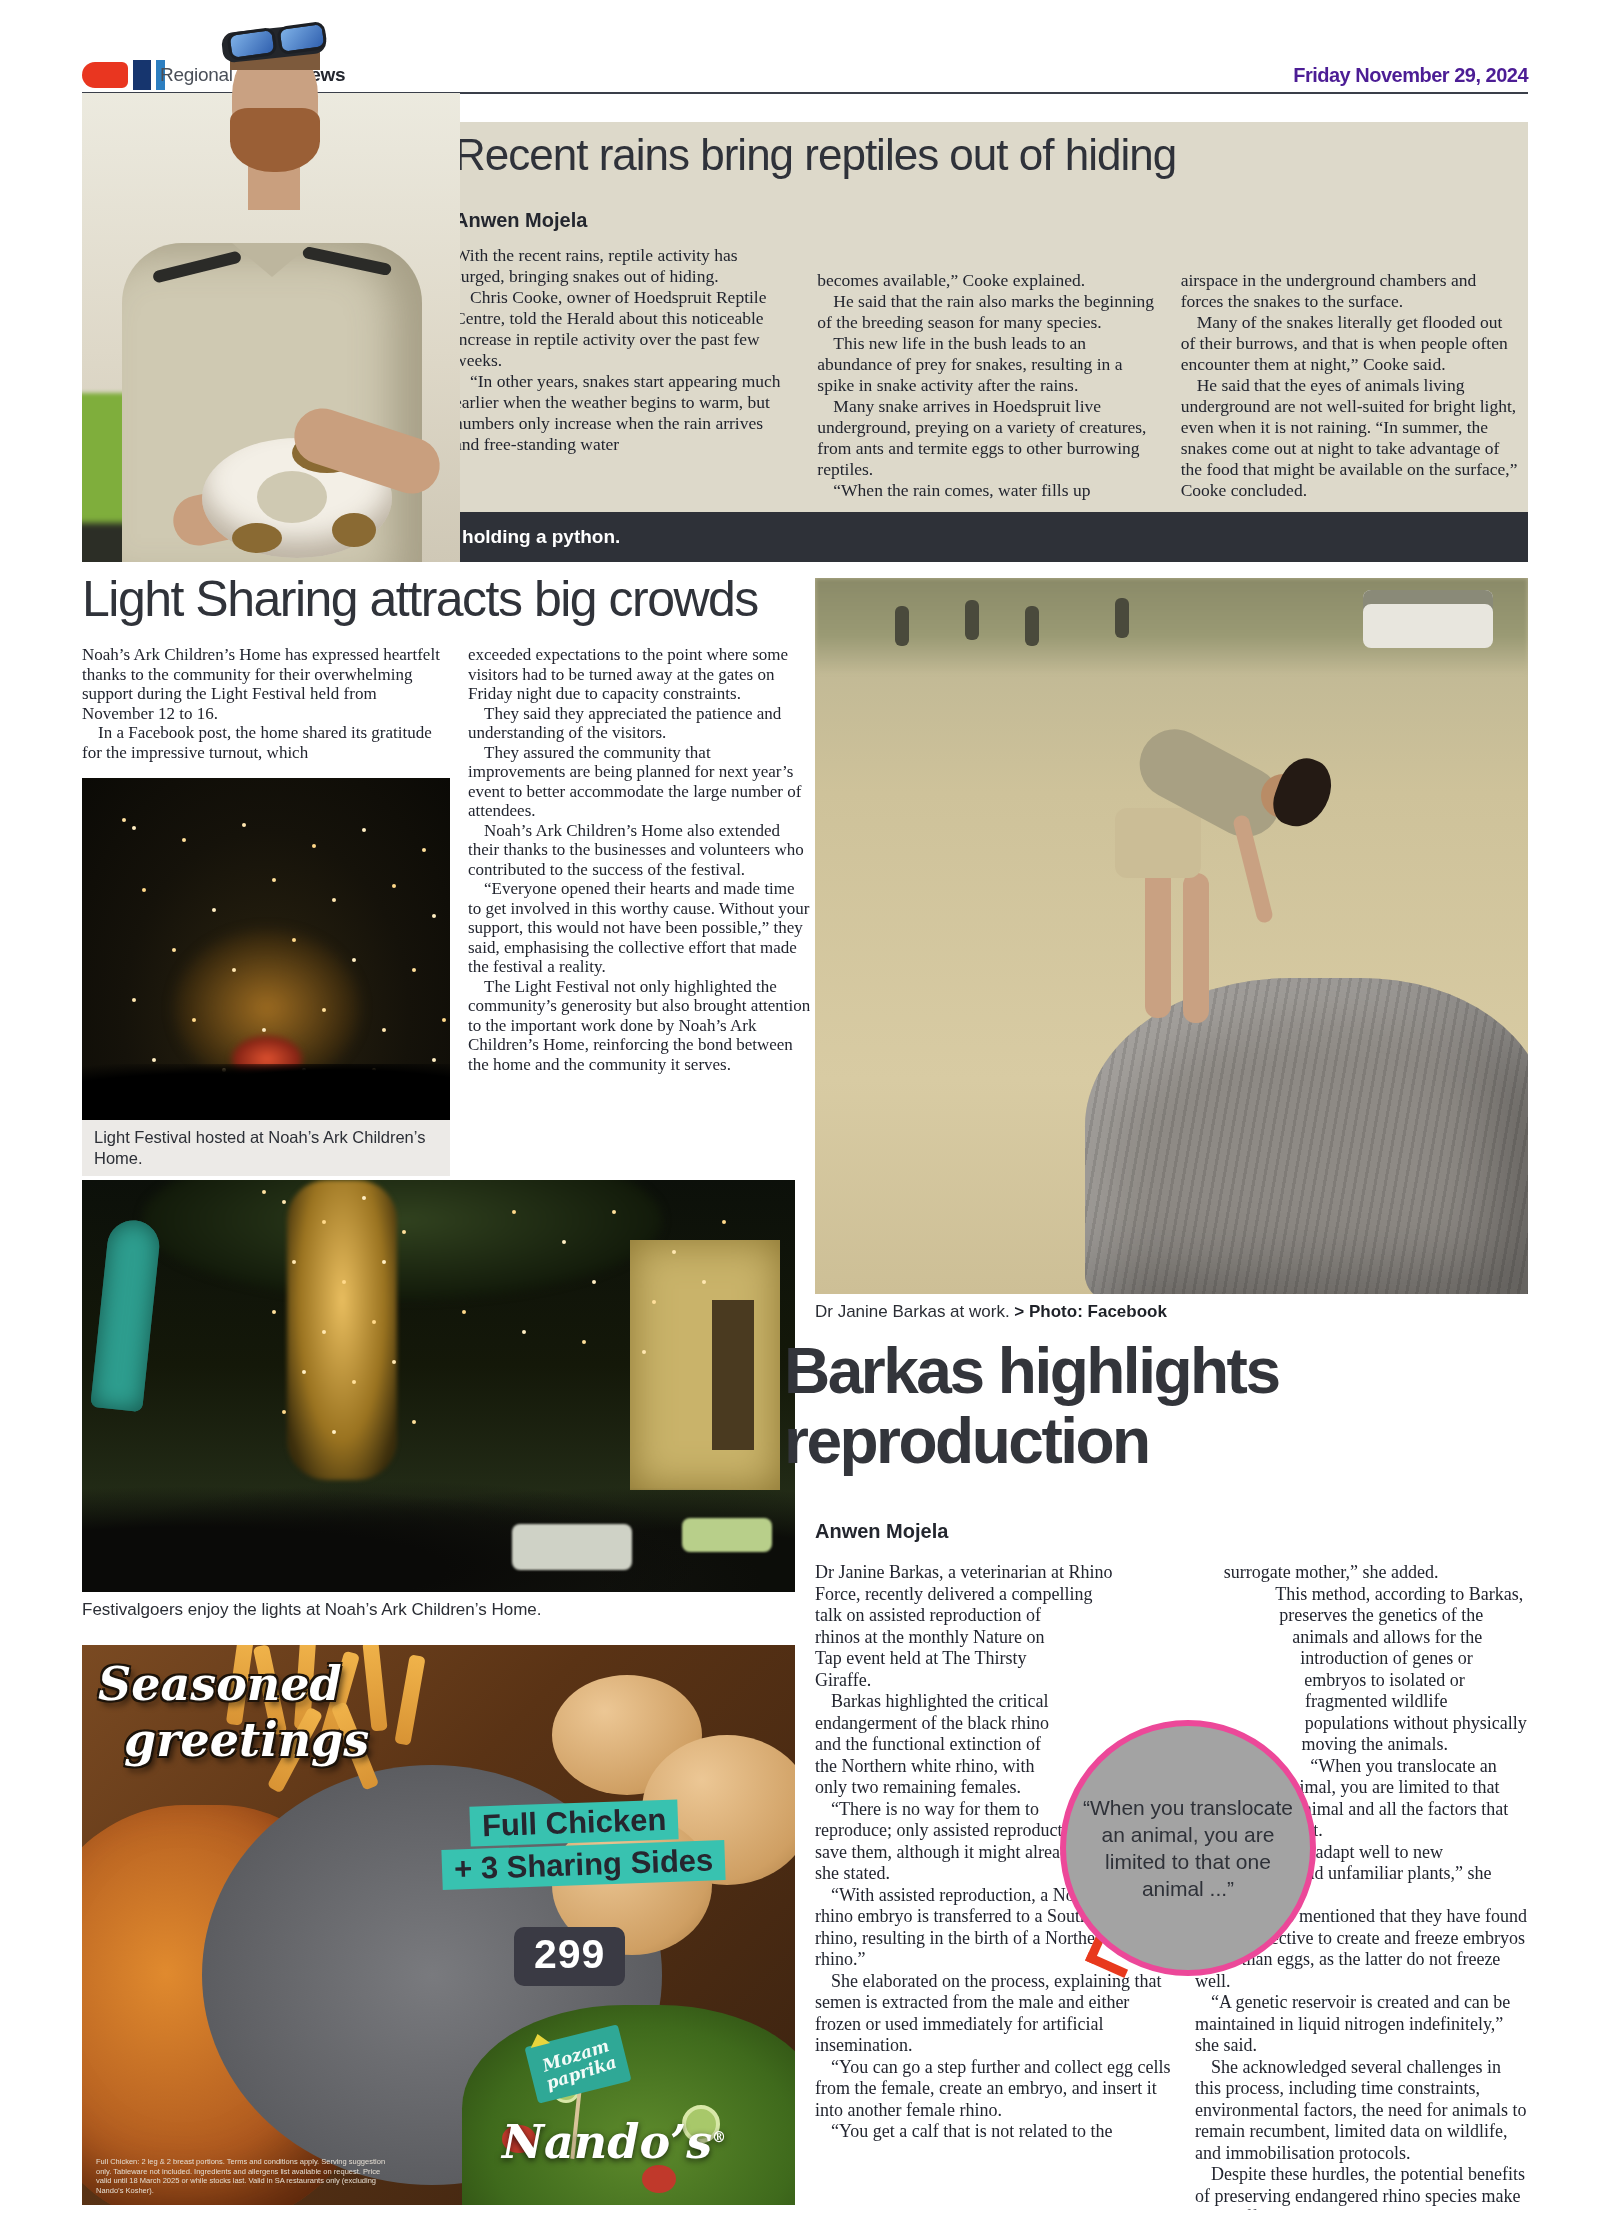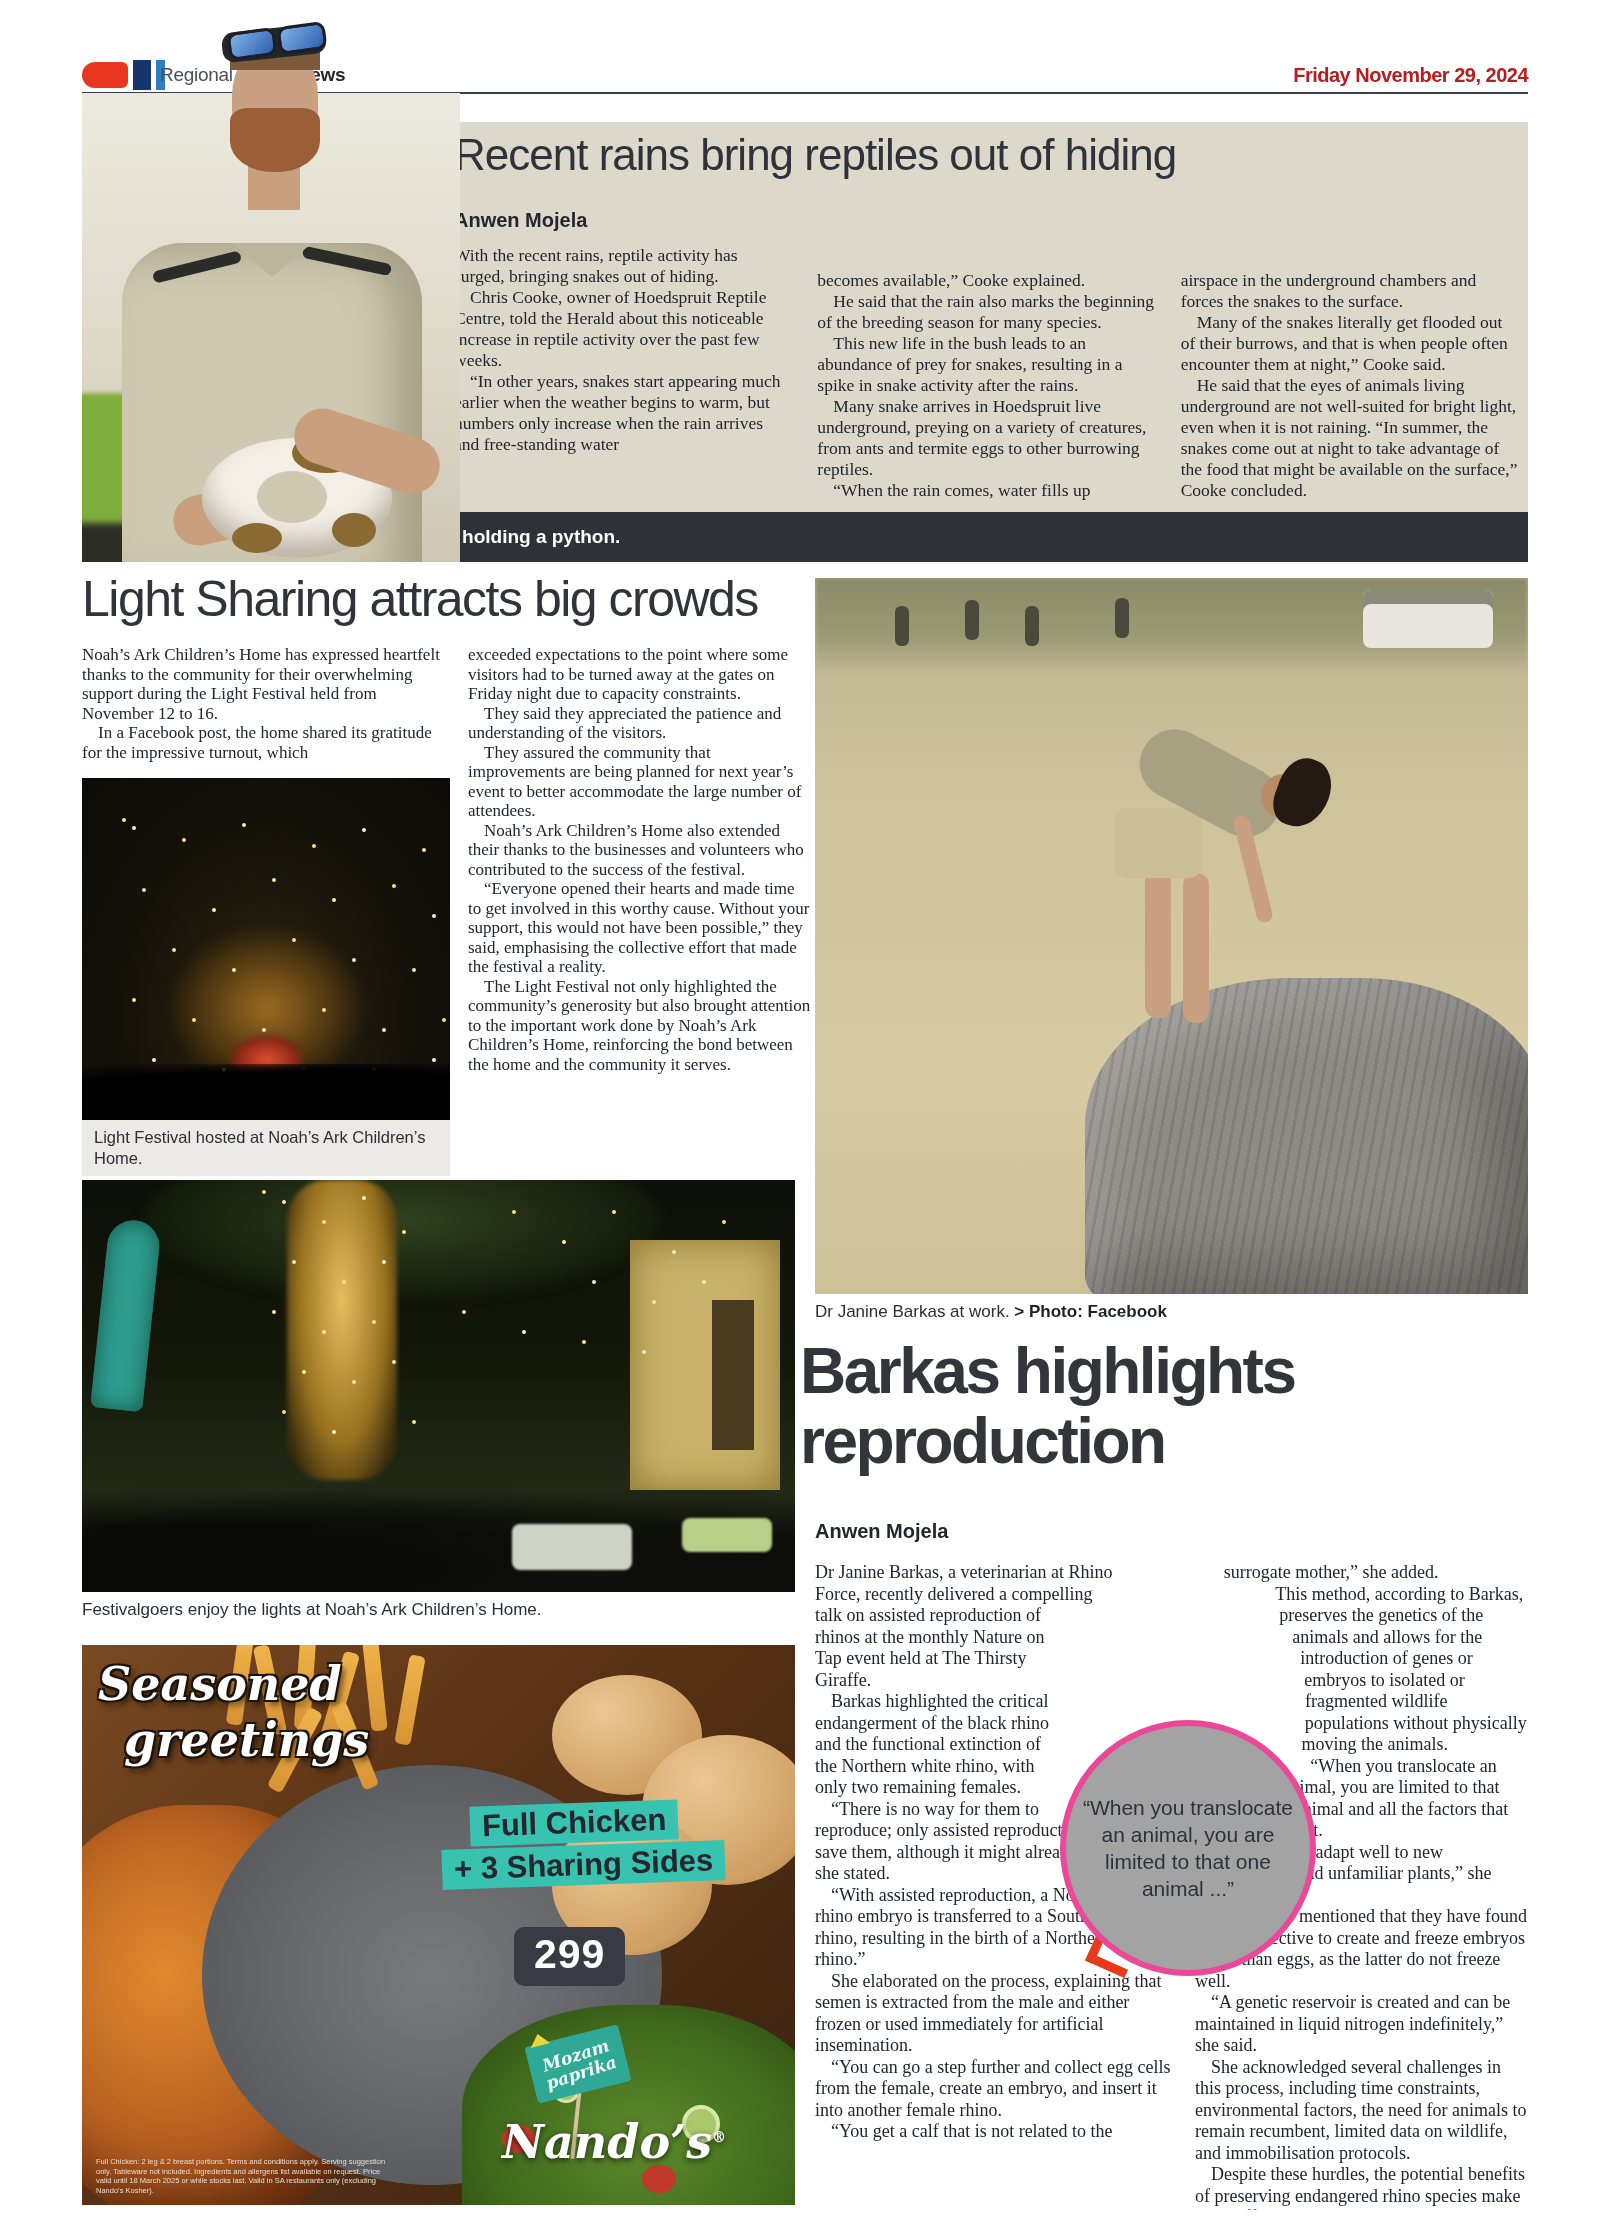--- a/index.html
+++ b/index.html
@@ -9,21 +9,21 @@
   
   .header{position:absolute;left:82px;top:42px;width:1446px;height:50px;border-bottom:2px solid #3a3f4a;}
   .logo-marks{position:absolute;left:0;top:18px;display:flex;align-items:center;gap:5px;}
   .logo-red{width:46px;height:26px;background:#e93620;border-radius:13px 6px 6px 13px;}
   .logo-navy{width:18px;height:30px;background:#16356e;}
   .logo-blue{width:9px;height:30px;background:#2d7fc1;}
   .brand{position:absolute;left:78px;top:22px;font-family:"Liberation Sans",sans-serif;
          font-size:19px;color:#4a4f58;letter-spacing:-0.3px;}
   .brand b{color:#23262e;}
   .date{position:absolute;right:0;top:22px;font-family:"Liberation Sans",sans-serif;
-        font-size:20px;font-weight:600;color:#b91c1c;letter-spacing:-0.5px;}
+        font-size:20px;font-weight:600;color:#4c1d95;letter-spacing:-0.5px;}
 
   
   .kicker-byline{font-family:"Liberation Sans",sans-serif;font-weight:bold;font-size:20px;color:#23262e;}
   .bodycol p{margin:0;text-indent:16px;}
   .bodycol p:first-child{text-indent:0;}
 
   
   .beige{position:absolute;left:440px;top:122px;width:1088px;height:390px;background:#ddd9ca;z-index:1;}
   .h1-light{font-family:"Liberation Sans",sans-serif;font-weight:400;font-size:44px;
             letter-spacing:-1px;color:#2f323a;margin:0;}
@@ -125,21 +125,21 @@
   .wm-leg{position:absolute;width:26px;height:150px;background:#c9a182;border-radius:12px;}
   .wm-torso{position:absolute;left:320px;top:170px;width:150px;height:70px;background:#a8a083;border-radius:35px;transform:rotate(28deg);}
   .wm-shorts{position:absolute;left:300px;top:230px;width:86px;height:70px;background:#cbbd96;border-radius:12px;}
   .wm-head{position:absolute;left:446px;top:196px;width:44px;height:44px;background:#b98c66;border-radius:50%;}
   .wm-hair{position:absolute;left:462px;top:180px;width:52px;height:70px;background:#241a14;border-radius:50% 50% 60% 40%;transform:rotate(20deg);}
   .wm-arm{position:absolute;left:430px;top:236px;width:16px;height:110px;background:#c9a182;border-radius:8px;transform:rotate(-14deg);}
   .ele-cap{position:absolute;left:815px;top:1302px;font-family:"Liberation Sans",sans-serif;
            font-size:17px;color:#2b2e35;}
   .ele-cap b{color:#1e2128;}
 
-  .bk-head{position:absolute;left:800px;top:1336px;font-family:"Liberation Sans",sans-serif;
+  .bk-head{position:absolute;left:784px;top:1336px;font-family:"Liberation Sans",sans-serif;
            font-weight:bold;font-size:64px;line-height:70px;letter-spacing:-2.5px;color:#33353b;}
   .bk-byline{position:absolute;left:815px;top:1520px;}
   .bk-cols{position:absolute;left:815px;top:1562px;width:714px;height:648px;display:flex;gap:20px;overflow:hidden;}
   .bk-col{font-size:18px;line-height:21.5px;color:#22252f;}
   .bk-col1{width:360px;}
   .bk-col2{width:334px;}
   .sp1{float:right;width:115px;height:295px;margin-top:138px;shape-outside:circle(128px at 128px 142px);}
   .sp2{float:left;width:112px;height:300px;margin-top:138px;shape-outside:circle(130px at -20px 142px);}
 
   .bubble{position:absolute;left:1060px;top:1720px;width:244px;height:244px;background:#a3a3a3;

